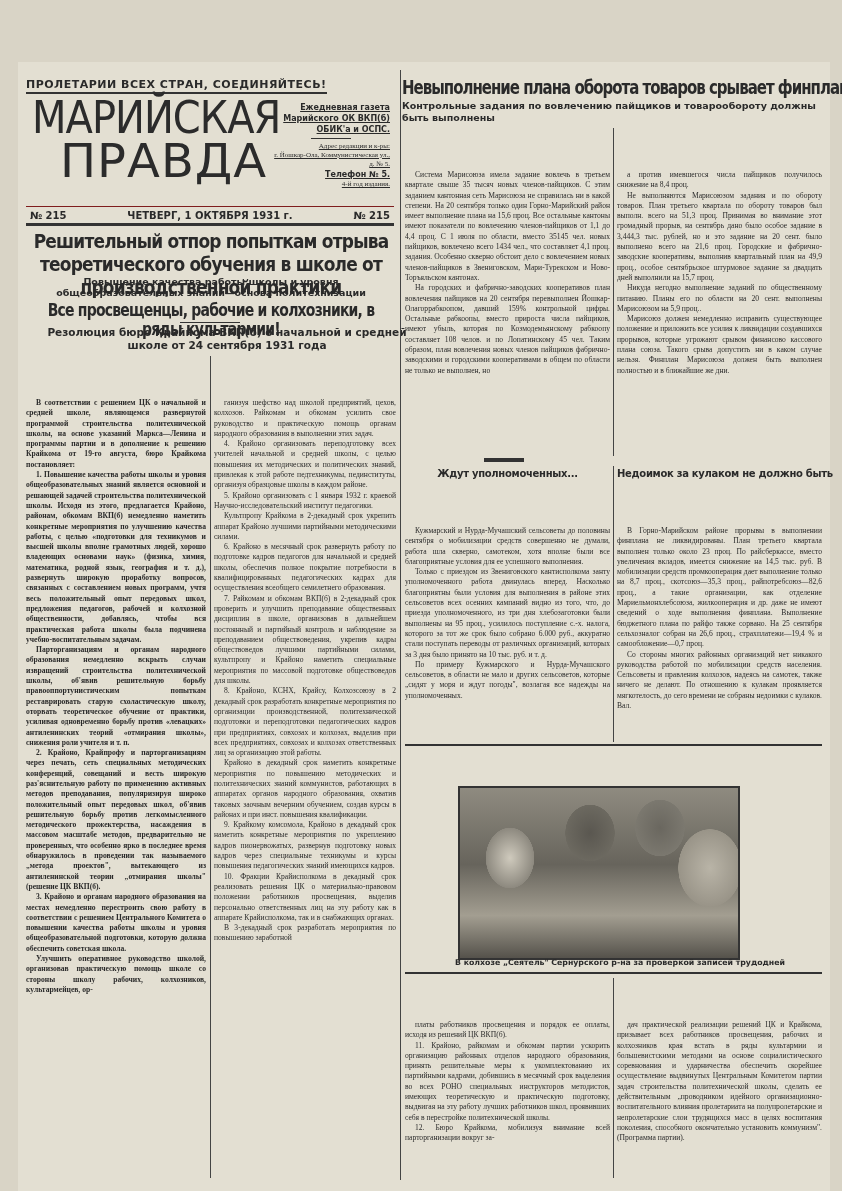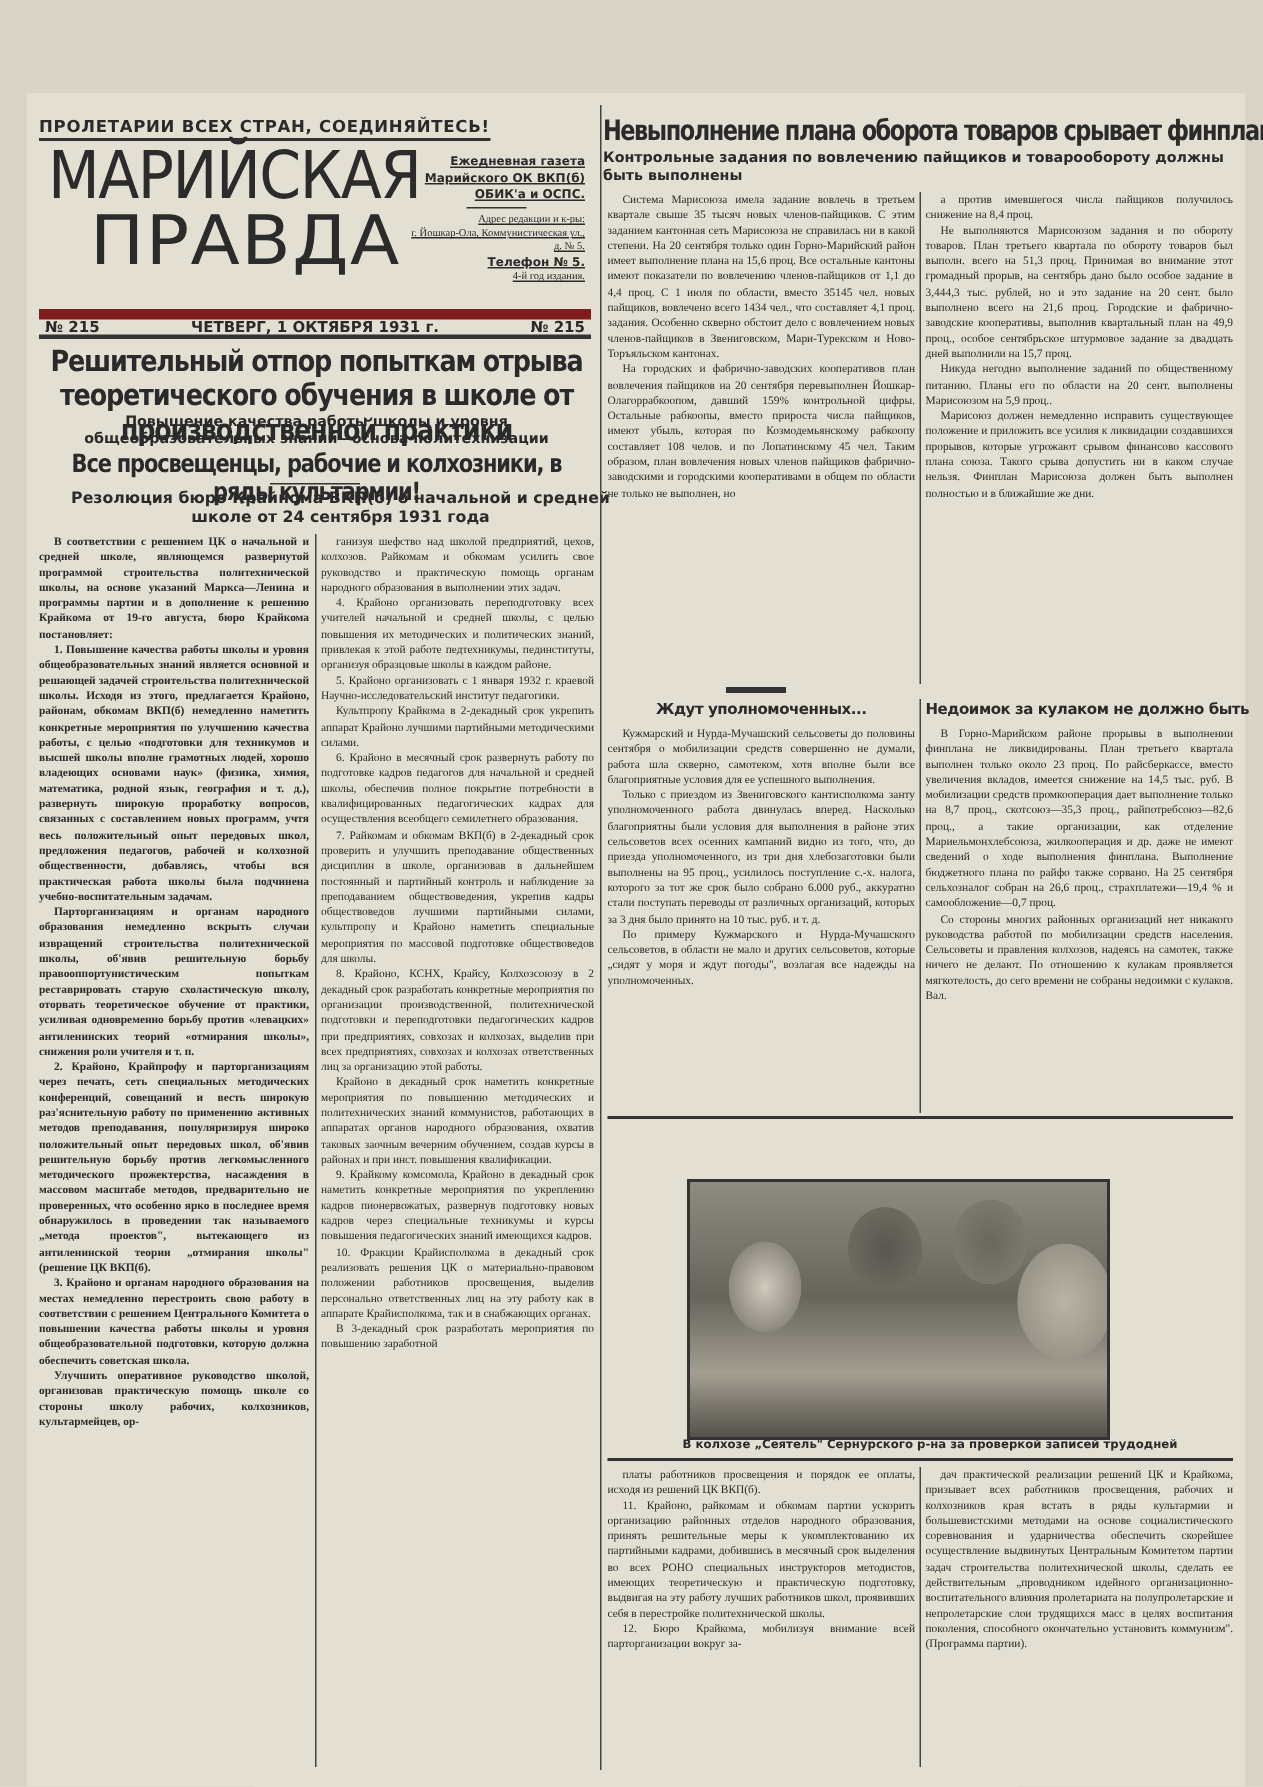--- a/index.html
+++ b/index.html
@@ -6,27 +6,27 @@
   body{width:842px;height:1191px;background:#d9d4c6;overflow:hidden;position:relative;font-family:"Liberation Serif",serif;color:#2a2a2a;}
   .page{position:absolute;left:18px;top:62px;width:812px;height:1129px;background:#e3dfd2;}
   .abs{position:absolute;}
   .motto{left:26px;top:78px;font:bold 11px "DejaVu Sans",sans-serif;letter-spacing:0.5px;border-bottom:2px solid #333;padding-bottom:1px;}
   .mast{left:32px;top:96px;width:230px;height:86px;font-family:"DejaVu Sans",sans-serif;font-weight:normal;color:#2b2b2b;}
   .mast .l1{position:absolute;left:0;top:0;font-size:40px;line-height:40px;letter-spacing:-1px;transform:scaleY(1.1);transform-origin:top left;}
   .mast .l2{position:absolute;left:28px;top:44px;font-size:48px;line-height:44px;letter-spacing:1px;transform:scaleY(0.95);transform-origin:top left;}
   .pubinfo{left:272px;top:102px;width:118px;text-align:right;font-size:7px;line-height:9px;text-decoration:underline;}
   .pubinfo .bold{font:bold 8px "DejaVu Sans",sans-serif;line-height:11px;}
   .pubinfo hr{border:0;border-top:1px solid #333;width:40px;margin:3px auto;}
-  .issuebar{left:26px;top:206px;width:368px;height:20px;border-top:7px solid #7f1d1d;border-bottom:3px solid #333;font:bold 10px "DejaVu Sans",sans-serif;display:flex;align-items:center;justify-content:space-between;padding:0 4px;box-sizing:border-box;}
+  .issuebar{left:26px;top:206px;width:368px;height:20px;border-top:1px solid #7f1d1d;border-bottom:3px solid #333;font:bold 10px "DejaVu Sans",sans-serif;display:flex;align-items:center;justify-content:space-between;padding:0 4px;box-sizing:border-box;}
   .h1{left:26px;top:230px;width:370px;text-align:center;font:bold 17px "DejaVu Sans",sans-serif;line-height:20px;letter-spacing:-0.8px;transform:scaleY(1.15);transform-origin:top center;}
   .sub1{left:26px;top:276px;width:370px;text-align:center;font:bold 9.5px "DejaVu Sans",sans-serif;line-height:11px;}
   .h2{left:26px;top:300px;width:370px;text-align:center;font:bold 14px "DejaVu Sans",sans-serif;letter-spacing:-0.8px;transform:scaleY(1.2);transform-origin:top center;}
   .shortrule{left:180px;top:322px;width:60px;border-top:1px solid #333;}
   .reshead{left:42px;top:326px;width:370px;text-align:center;font:bold 10.5px "DejaVu Sans",sans-serif;line-height:13px;}
-  .col{font-size:7.6px;line-height:10.3px;text-align:justify;overflow:hidden;}
+  .col{font-size:7.6px;line-height:10.3px;text-align:justify;overflow:hidden;margin-top:42px;}
   .col p{margin:0;text-indent:10px;}
   .vrule{border-left:1px solid #444;}
   .rh1{left:402px;top:76px;width:420px;text-align:center;font:bold 15px "DejaVu Sans",sans-serif;letter-spacing:-1px;transform:scaleY(1.25);transform-origin:top center;white-space:nowrap;}
   .rsub{left:402px;top:100px;width:420px;text-align:left;font:bold 9.5px "DejaVu Sans",sans-serif;line-height:12px;}
   .sechead{font:bold 10px "DejaVu Sans",sans-serif;text-align:center;white-space:nowrap;letter-spacing:-0.3px;}
   .hrule{border-top:2px solid #333;}
   .photo{left:458px;top:786px;width:278px;height:170px;border:2px solid #333;background:
     radial-gradient(ellipse 40px 50px at 50px 70px,#cfcabd 0,#8d897f 60%,transparent 61%),
     radial-gradient(ellipse 35px 40px at 130px 45px,#5a5750 0,#6c6960 70%,transparent 71%),
     radial-gradient(ellipse 35px 40px at 200px 40px,#6a675f 0,#7b786f 70%,transparent 71%),

